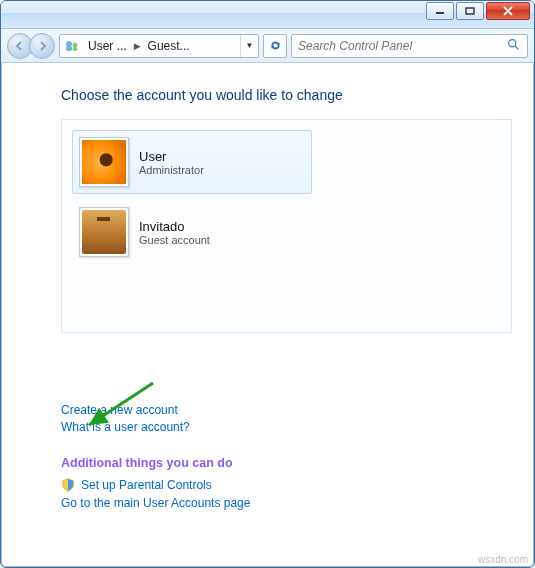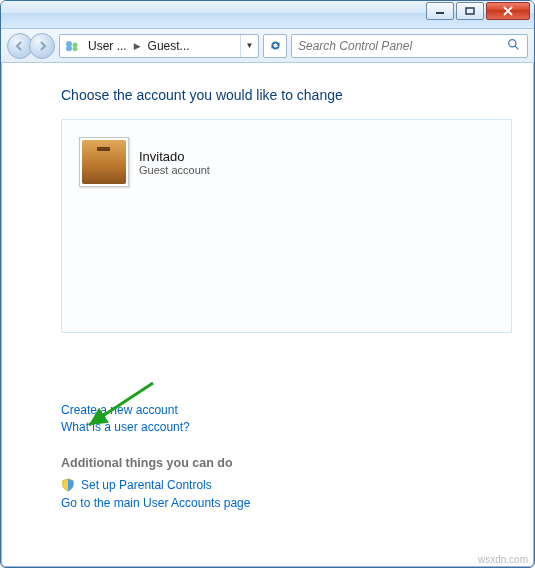--- a/index.html
+++ b/index.html
@@ -149,21 +149,21 @@
   .acct-text .role { font-size: 11px; color: #555; }
 
   .links { margin-top: 70px; font-size: 12px; }
   .links a, .linkline a {
     color: #0066cc; text-decoration: none; cursor: pointer;
     display: inline-block;
   }
   .links a { display: block; margin: 3px 0; }
 
   .add-section { margin-top: 22px; font-size: 12px; }
-  .add-heading { font-weight: 700; color: #737373; margin-bottom: 8px; font-size: 12.5px; }
+  .add-heading { font-weight: 700; color: #8b5cf6; margin-bottom: 8px; font-size: 12.5px; }
   .linkline { display: flex; align-items: center; gap: 6px; margin: 4px 0; }
   .shield {
     width: 14px; height: 14px; display: inline-block;
   }
 
   .arrow-annot {
     position: absolute; left: 80px; top: 380px;
     width: 80px; height: 50px; pointer-events: none;
   }
 
@@ -242,20 +242,29 @@
           </svg>
       </span>
     </div>
   </div>
 
   <div class="content">
     <div class="heading">Choose the account you would like to change</div>
 
     <div class="acct-box">
 
+      <div class="acct-item selected">
+        <div class="avatar flower">
+            <div class="img"></div>
+          </div>
+        <div class="acct-text">
+          <div class="name">User</div>
+          <div class="role">Administrator</div>
+        </div>
+      </div>
 
       <div class="acct-item">
         <div class="avatar suitcase">
             <div class="img"></div>
           </div>
         <div class="acct-text">
           <div class="name">Invitado</div>
           <div class="role">Guest account</div>
         </div>
       </div>

